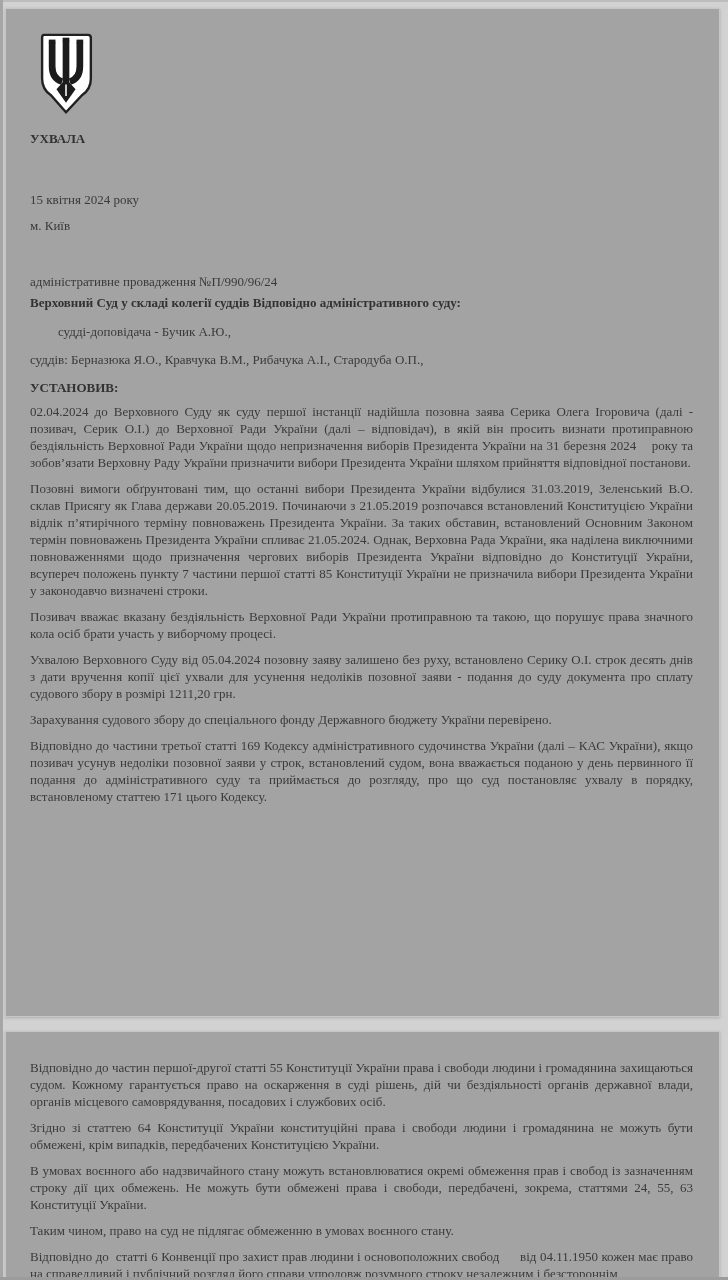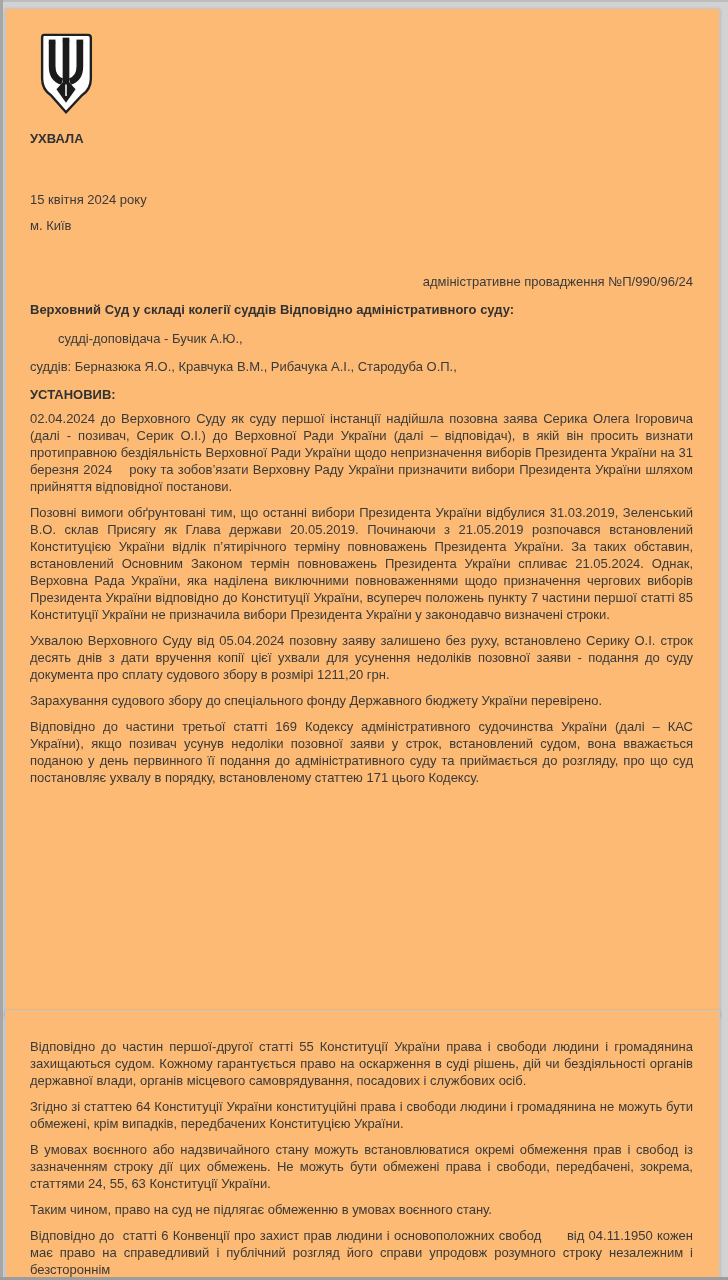--- a/index.html
+++ b/index.html
@@ -10,46 +10,47 @@
     color:#3a3a3a;
     position:relative;
     overflow:hidden;
   }
   .edge-left   { position:absolute; left:0; top:0; bottom:0; width:3px; background:#a6a6a6; }
   .edge-top    { position:absolute; left:0; right:0; top:0; height:2px; background:#bdbdbd; }
   .edge-bottom { position:absolute; left:0; right:0; bottom:0; height:3px; background:#9c9c9c; }
 
   .page {
     position:absolute; left:5px; right:8px;
-    background:#fdba74;
+    background:#a3a3a3;
     border:1px solid #c6c6c6;
     box-shadow:0 1px 3px rgba(0,0,0,.18);
     box-sizing:border-box;
     overflow:hidden;
+    font-family:Liberation Serif, serif;
   }
   .page1 { top:8px; height:1009px; padding:22px 26px 0 24px; }
-  .page2 { top:1010px; bottom:2px; padding:27px 26px 0 24px; }
+  .page2 { top:1031px; bottom:2px; padding:27px 26px 0 24px; }
 
   .emblem { margin:0 0 13px 5px; display:block; }
 
   p, .line {
     font-size:13px;
     line-height:17px;
     margin:0 0 9px;
     text-align:justify;
     color:#3a3a3a;
   }
   .meta { text-align:left; }
   .b { font-weight:bold; color:#323232; }
 
   .title      { margin-bottom:44px; }
   .date       { margin-bottom:9px; }
   .city       { margin-bottom:39px; }
   .case       { margin-bottom:11px; }
-  .proc       { margin-bottom:11px;text-align:right; }
+  .proc       { margin-bottom:4px; }
   .court      { margin-bottom:12px; }
   .rapporteur { margin-bottom:11px;margin-left:28px; }
   .judges     { margin-bottom:11px; }
   .preamble   { margin-bottom:11px; }
   .found      { margin-bottom:7px; }
 </style>
 </head>
 <body>
 
 <div class="edge-top"></div>
@@ -80,20 +81,21 @@
 
   <p class="line meta b court">Верховний Суд у складі колегії суддів Відповідно адміністративного суду:</p>
   <p class="line meta rapporteur">судді-доповідача - Бучик А.Ю.,</p>
   <p class="line meta judges">суддів: Берназюка Я.О., Кравчука В.М., Рибачука А.І., Стародуба О.П.,</p>
 
 
   <p class="line meta b found">УСТАНОВИВ:</p>
 
   <p>02.04.2024 до Верховного Суду як суду першої інстанції надійшла позовна заява Серика Олега Ігоровича (далі - позивач, Серик О.І.) до Верховної Ради України (далі – відповідач), в якій він просить визнати протиправною бездіяльність Верховної Ради України щодо непризначення виборів Президента України на 31 березня 2024&nbsp;&nbsp;&nbsp; року та зобов’язати Верховну Раду України призначити вибори Президента України шляхом прийняття відповідної постанови.</p>
   <p>Позовні вимоги обґрунтовані тим, що останні вибори Президента України відбулися 31.03.2019, Зеленський В.О. склав Присягу як Глава держави 20.05.2019. Починаючи з 21.05.2019 розпочався встановлений Конституцією України відлік п’ятирічного терміну повноважень Президента України. За таких обставин, встановлений Основним Законом термін повноважень Президента України спливає 21.05.2024. Однак, Верховна Рада України, яка наділена виключними повноваженнями щодо призначення чергових виборів Президента України відповідно до Конституції України, всупереч положень пункту 7 частини першої статті 85 Конституції України не призначила вибори Президента України у законодавчо визначені строки.</p>
+  <p>Позивач вважає вказану бездіяльність Верховної Ради України протиправною та такою, що порушує права значного кола осіб брати участь у виборчому процесі.</p>
   <p>Ухвалою Верховного Суду від 05.04.2024 позовну заяву залишено без руху, встановлено Серику О.І. строк десять днів з дати вручення копії цієї ухвали для усунення недоліків позовної заяви - подання до суду документа про сплату судового збору в розмірі 1211,20 грн.</p>
   <p>Зарахування судового збору до спеціального фонду Державного бюджету України перевірено.</p>
   <p>Відповідно до частини третьої статті 169 Кодексу адміністративного судочинства України (далі – КАС України), якщо позивач усунув недоліки позовної заяви у строк, встановлений судом, вона вважається поданою у день первинного її подання до адміністративного суду та приймається до розгляду, про що суд постановляє ухвалу в порядку, встановленому статтею 171 цього Кодексу.</p>
 </div>
 
 <div class="page page2">
   <p>Відповідно до частин першої-другої статті 55 Конституції України права і свободи людини і громадянина захищаються судом. Кожному гарантується право на оскарження в суді рішень, дій чи бездіяльності органів державної влади, органів місцевого самоврядування, посадових і службових осіб.</p>
   <p>Згідно зі статтею 64 Конституції України конституційні права і свободи людини і громадянина не можуть бути обмежені, крім випадків, передбачених Конституцією України.</p>
   <p>В умовах воєнного або надзвичайного стану можуть встановлюватися окремі обмеження прав і свобод із зазначенням строку дії цих обмежень. Не можуть бути обмежені права і свободи, передбачені, зокрема, статтями 24, 55, 63 Конституції України.</p>
   <p>Таким чином, право на суд не підлягає обмеженню в умовах воєнного стану.</p>

